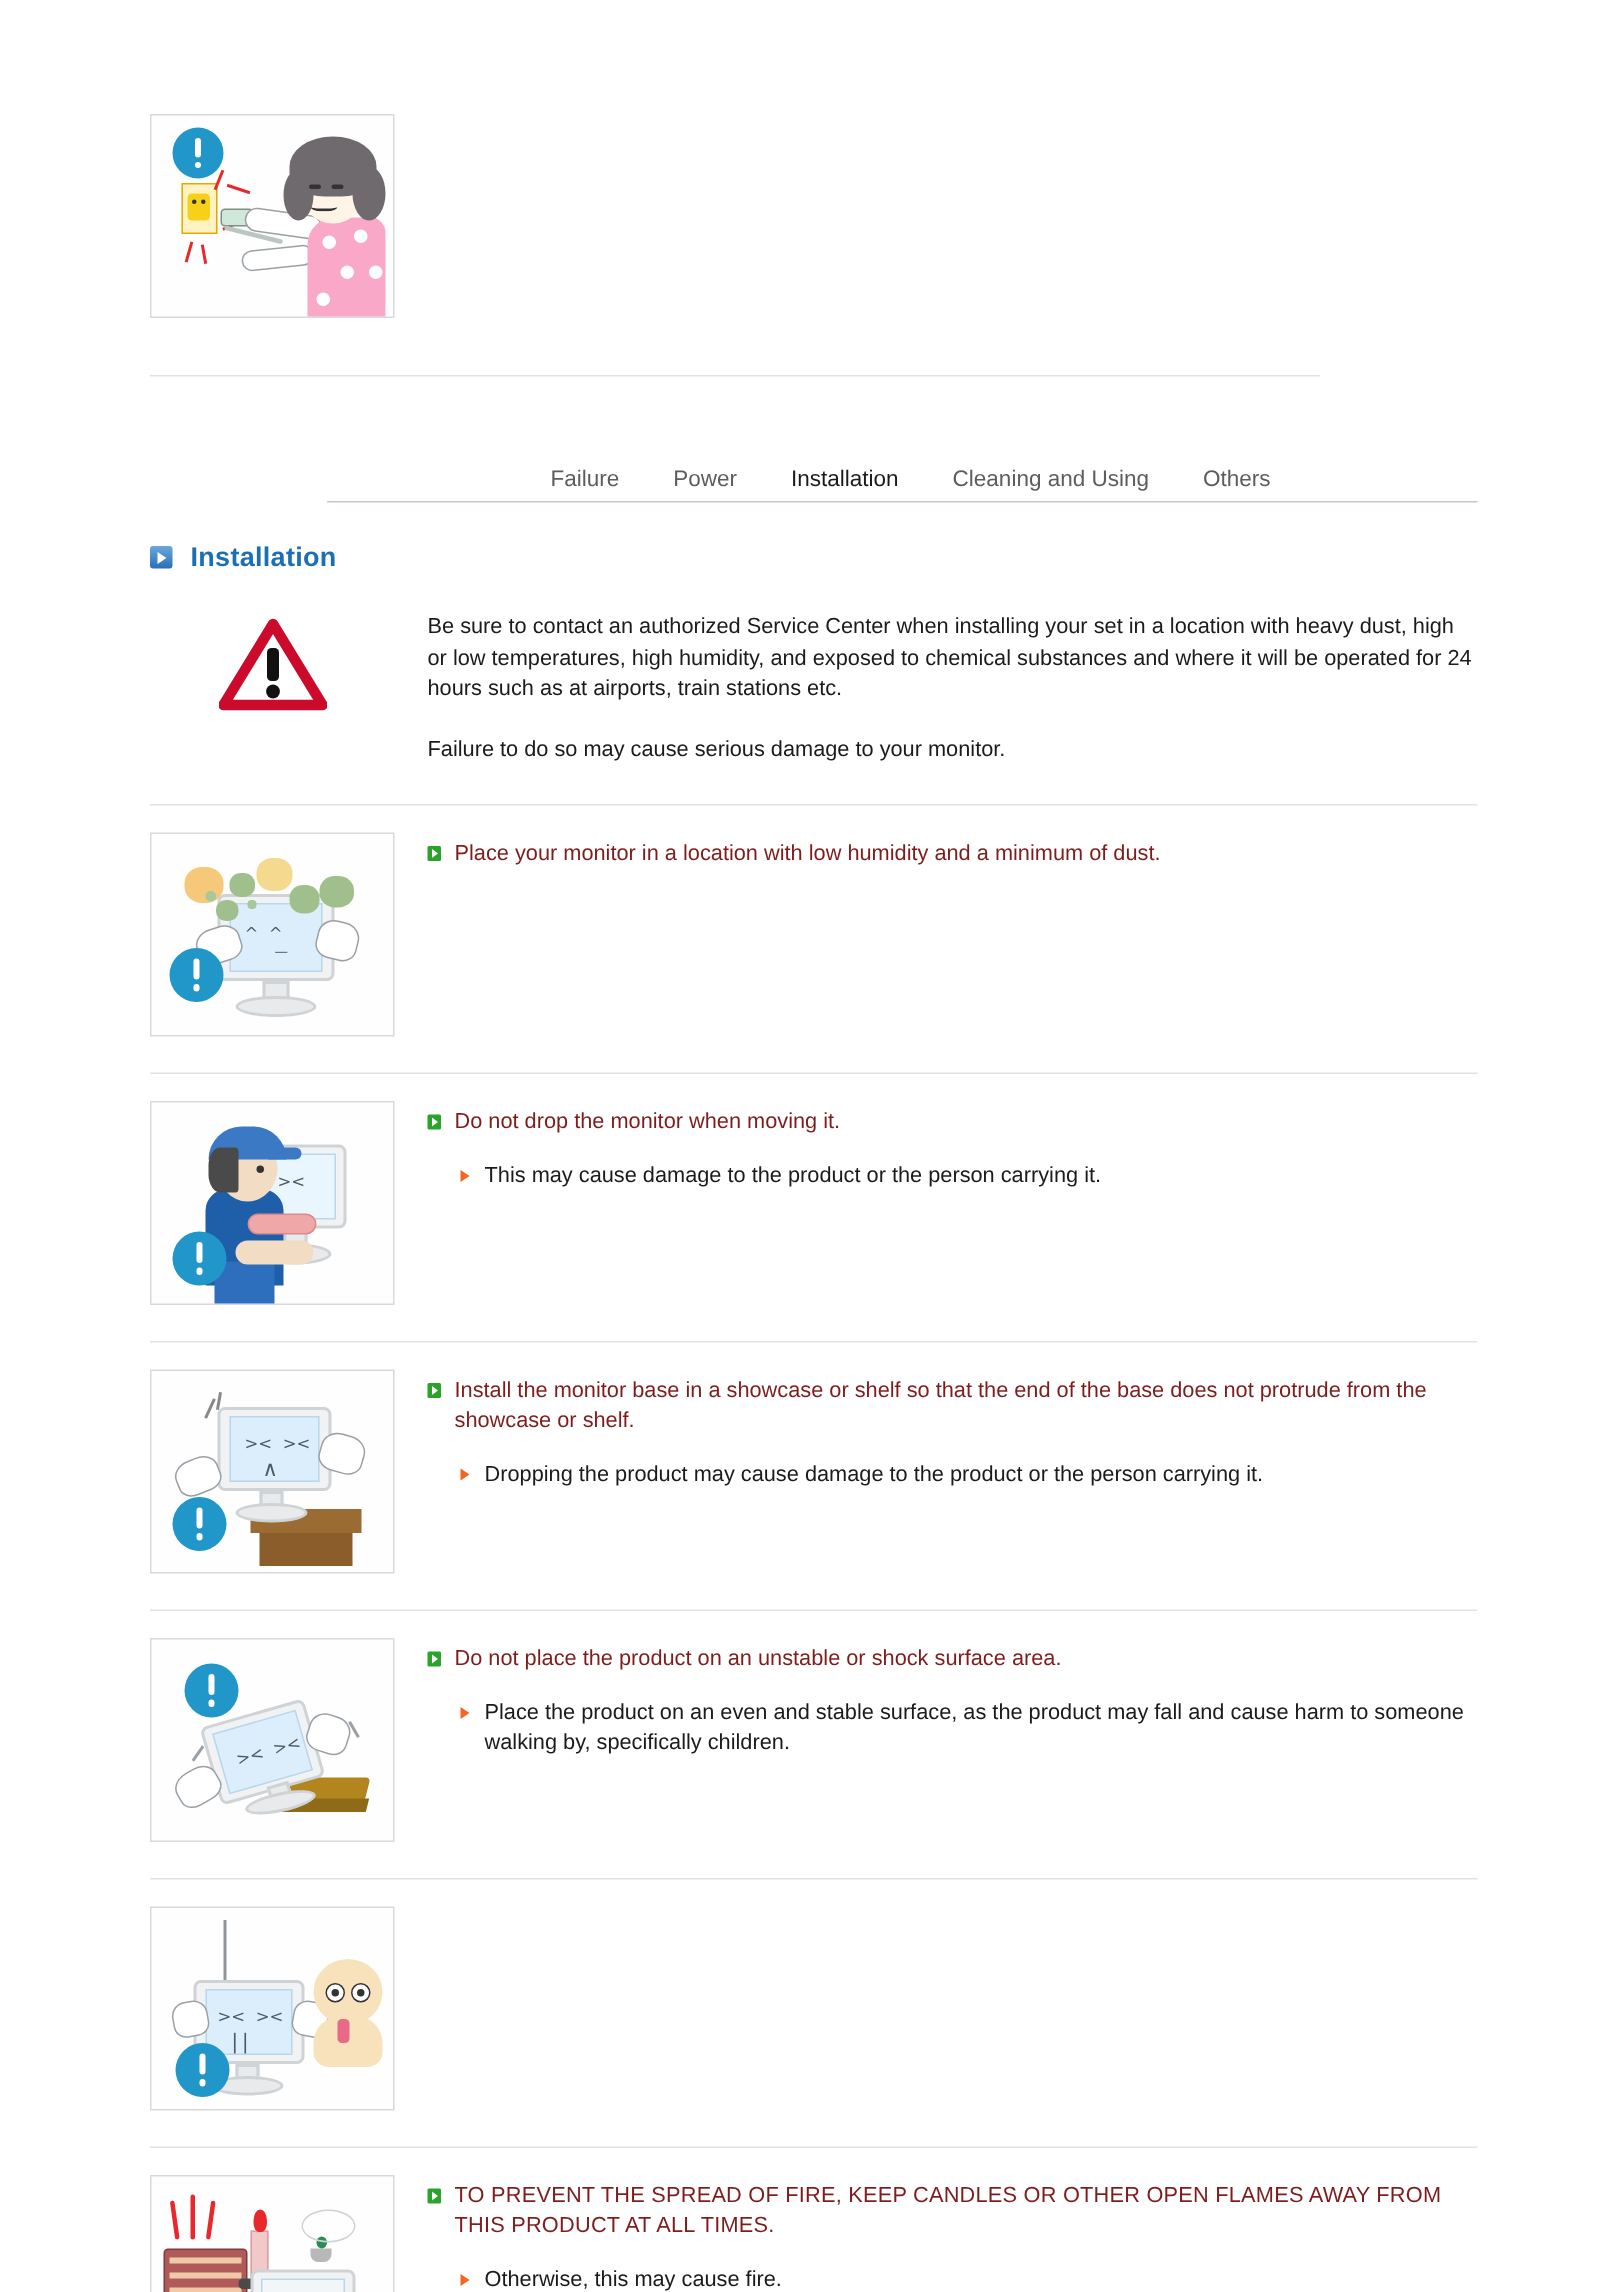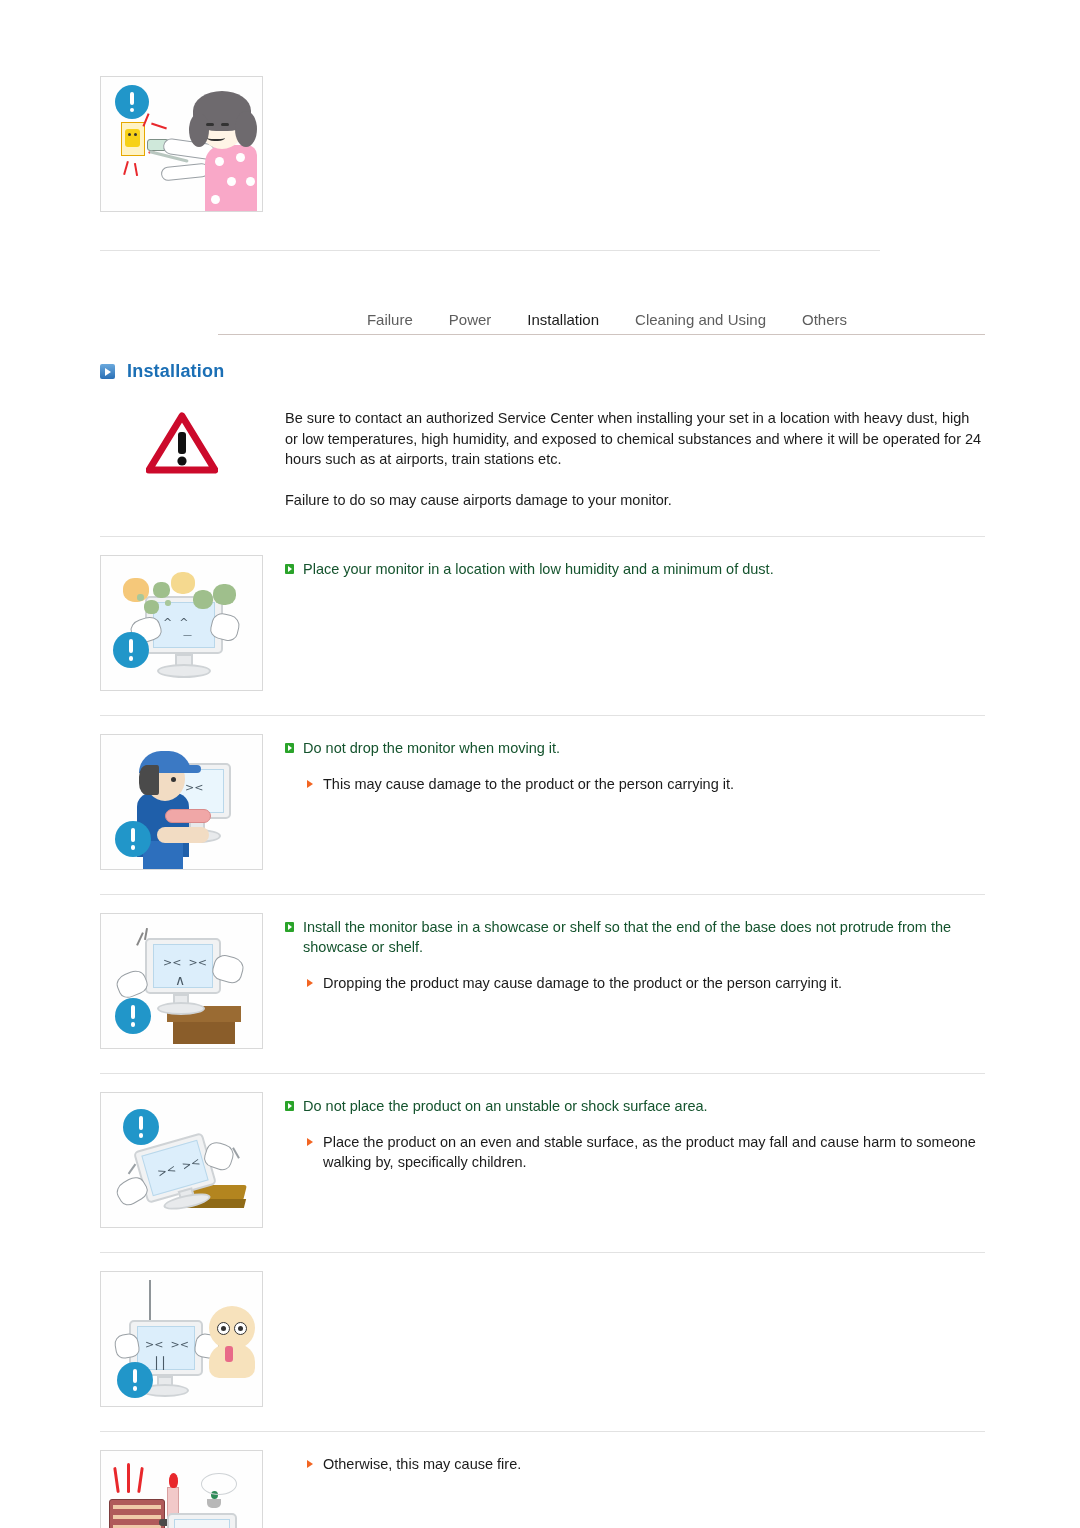--- a/index.html
+++ b/index.html
@@ -37,21 +37,21 @@
   }
 
   .textcol { flex: 1; padding-top: 4px; }
 
   
   .b1 {
     display: flex;
     align-items: flex-start;
     font-size: 14.5px;
     line-height: 20px;
-    color: #14532d;
+    color: #7f1d1d;
   }
   .b1 + .b2 { margin-top: 16px; }
   .b2 {
     display: flex;
     align-items: flex-start;
     font-size: 14.5px;
     line-height: 20px;
     color: #1b1b1b;
     padding-left: 22px;
   }
@@ -290,21 +290,21 @@
   <div class="row" style="margin-top:24px;">
     <div class="intro-warn">
       <svg width="72" height="62" viewBox="0 0 72 62" aria-hidden="true">
         <polygon points="36,4 69,58 3,58" fill="#ffffff" stroke="#cc0a2b" stroke-width="7" stroke-linejoin="round"></polygon>
         <rect x="32" y="20" width="8" height="22" rx="3" fill="#111"></rect>
         <circle cx="36" cy="49" r="4.6" fill="#111"></circle>
       </svg>
     </div>
     <div class="intro-text">
       <p>Be sure to contact an authorized Service Center when installing your set in a location with heavy dust, high or low temperatures, high humidity, and exposed to chemical substances and where it will be operated for 24 hours such as at airports, train stations etc.</p>
-      <p>Failure to do so may cause airports damage to your monitor.</p>
+      <p>Failure to do so may cause serious damage to your monitor.</p>
     </div>
   </div>
 
   <div class="divider" style="margin-top:26px;"></div>
 
   <div class="row" style="margin-top:18px;">
     <div class="figure">
       <div class="ill">
         <div class="monitor" style="left:44px;top:40px;width:78px;height:58px;">
             <div class="screen"></div>
@@ -506,20 +506,24 @@
 
         <div class="monitor" style="left:66px;top:62px;width:70px;height:52px;">
             <div class="screen" style="background:#f2f6f9;"></div>
           </div>
 
         <div class="hand" style="left:126px;top:78px;width:24px;height:24px;transform:rotate(12deg);"></div>
 
       </div>
     </div>
     <div class="textcol">
+      <div class="b1">
+        <span class="mk-green"></span>
+        <span class="btext upper">TO PREVENT THE SPREAD OF FIRE, KEEP CANDLES OR OTHER OPEN FLAMES AWAY FROM THIS PRODUCT AT ALL TIMES.</span>
+      </div>
       <div class="b2">
         <span class="mk-orange"></span>
         <span class="btext">Otherwise, this may cause fire.</span>
       </div>
     </div>
   </div>
 
 </div>
 
 </body></html>

